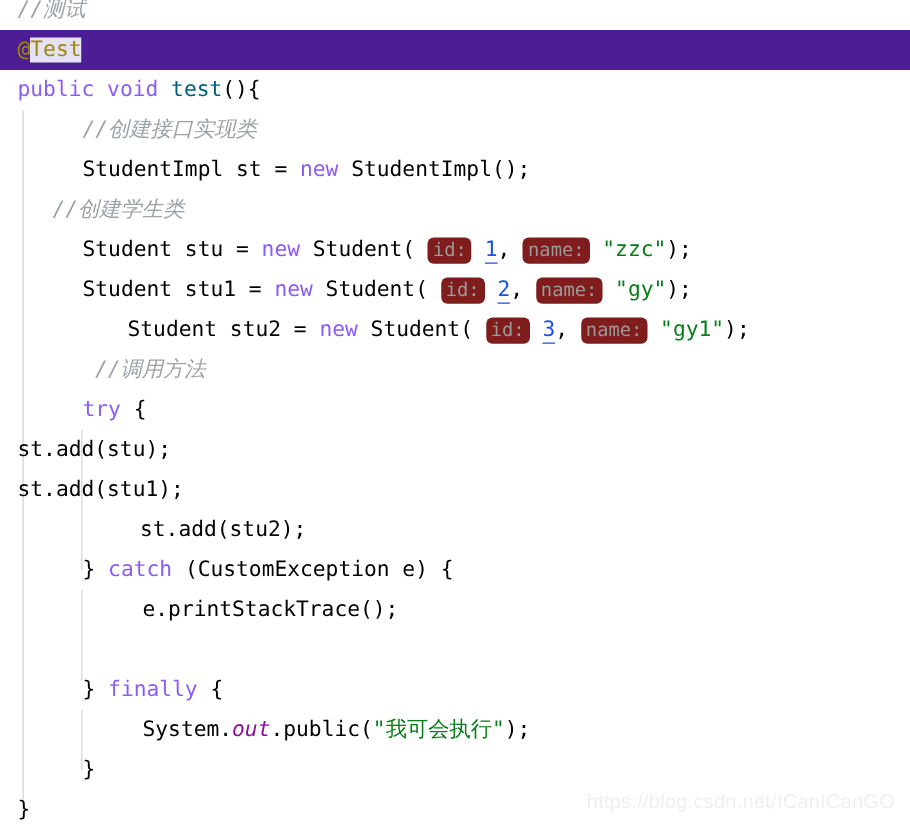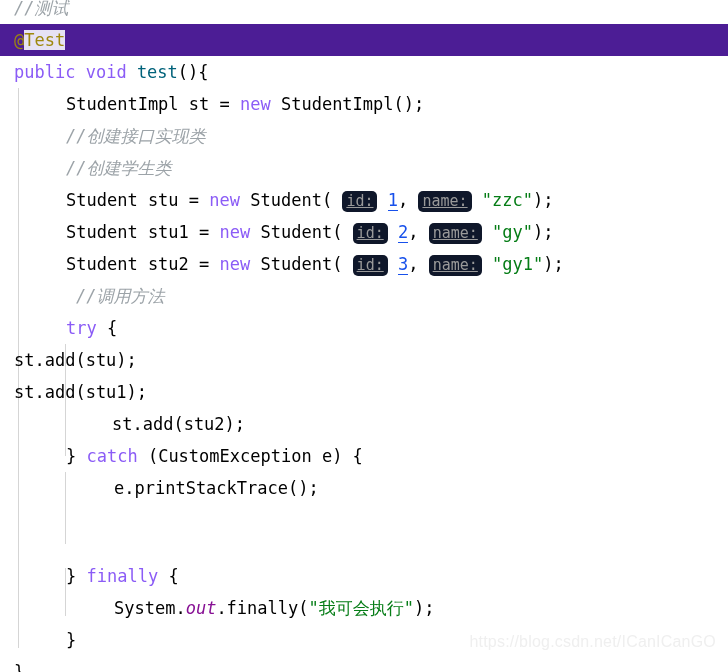--- a/index.html
+++ b/index.html
@@ -48,25 +48,24 @@
   .anno     { color: #9e880d; }
   .anno-sel { color: #9e880d; background: #e6e2f5; }
   .cmt      { color: #9ca3a8; font-style: italic; }
   .str      { color: #067d17; }
   .num      { color: #1750eb; border-bottom: 1px solid #1750eb; }
   .mdecl    { color: #00627a; }
   .sfield   { color: #9876aa; font-style: italic; color: #871094; }
   .plain    { color: #000000; }
   .hint {
     color: #9a9a9a;
-    background: #0f172a;
+    background: #7f1d1d;
     border-radius: 5px;
     padding: 1px 4px 2px 4px;
     font-size: 15px;
-    text-decoration: underline;
   }
   .watermark {
     position: absolute;
     right: 12px;
     bottom: 14px;
     color: #efefef;
     font-family: "Liberation Sans", sans-serif;
     font-size: 16px;
     letter-spacing: 0.2px;
     z-index: 3;
@@ -84,51 +83,51 @@
   <div class="guide" style="left:65px; top:568px; height:48px;"></div>
 
   <div class="code-area">
 
     <div class="line" style="margin-top:-8px;"><span class="cmt">//测试</span></div>
 
     <div class="line current"><span class="anno">@</span><span class="anno-sel">Test</span></div>
 
     <div class="line"><span class="kw">public</span><span class="plain"> </span><span class="kw">void</span><span class="plain"> </span><span class="mdecl">test</span><span class="plain">(){</span></div>
 
+    <div class="line" style="padding-left:66px;"><span class="cmt">//创建接口实现类</span></div>
+
     <div class="line" style="padding-left:66px;"><span class="plain">StudentImpl st = </span><span class="kw">new</span><span class="plain"> StudentImpl();</span></div>
 
-    <div class="line" style="padding-left:66px;"><span class="cmt">//创建接口实现类</span></div>
-
-    <div class="line" style="padding-left:66px;"><span class="cmt">//创建学生类</span></div>
+    <div class="line" style="padding-left:42px;"><span class="cmt">//创建学生类</span></div>
 
     <div class="line" style="padding-left:66px;"><span class="plain">Student stu = </span><span class="kw">new</span><span class="plain"> Student( </span><span class="hint">id:</span><span class="plain"> </span><span class="num">1</span><span class="plain">, </span><span class="hint">name:</span><span class="plain"> </span><span class="str">"zzc"</span><span class="plain">);</span></div>
 
     <div class="line" style="padding-left:66px;"><span class="plain">Student stu1 = </span><span class="kw">new</span><span class="plain"> Student( </span><span class="hint">id:</span><span class="plain"> </span><span class="num">2</span><span class="plain">, </span><span class="hint">name:</span><span class="plain"> </span><span class="str">"gy"</span><span class="plain">);</span></div>
 
-    <div class="line" style="padding-left:66px;"><span class="plain">Student stu2 = </span><span class="kw">new</span><span class="plain"> Student( </span><span class="hint">id:</span><span class="plain"> </span><span class="num">3</span><span class="plain">, </span><span class="hint">name:</span><span class="plain"> </span><span class="str">"gy1"</span><span class="plain">);</span></div>
+    <div class="line" style="padding-left:66px;margin-left:36px;"><span class="plain">Student stu2 = </span><span class="kw">new</span><span class="plain"> Student( </span><span class="hint">id:</span><span class="plain"> </span><span class="num">3</span><span class="plain">, </span><span class="hint">name:</span><span class="plain"> </span><span class="str">"gy1"</span><span class="plain">);</span></div>
 
     <div class="line" style="padding-left:66px;margin-left:10px;"><span class="cmt">//调用方法</span></div>
 
     <div class="line" style="padding-left:66px;"><span class="kw">try</span><span class="plain"> {</span></div>
 
     <div class="line" style=""><span class="plain">st.add(stu);</span></div>
 
     <div class="line" style=""><span class="plain">st.add(stu1);</span></div>
 
     <div class="line" style="padding-left:112px;"><span class="plain">st.add(stu2);</span></div>
 
     <div class="line" style="padding-left:66px;"><span class="plain">} </span><span class="kw">catch</span><span class="plain"> (CustomException e) {</span></div>
 
     <div class="line" style="padding-left:114px;"><span class="plain">e.printStackTrace();</span></div>
 
     <div class="line" style="padding-left:114px;"><span class="plain"></span></div>
 
-    <div class="line" style="padding-left:66px;margin-top:24px;"><span class="plain">} </span><span class="kw">finally</span><span class="plain"> {</span></div>
+    <div class="line" style="padding-left:66px;"><span class="plain">} </span><span class="kw">finally</span><span class="plain"> {</span></div>
 
-    <div class="line" style="padding-left:114px;"><span class="plain">System.</span><span class="sfield">out</span><span class="plain">.finally(</span><span class="str">"我可会执行"</span><span class="plain">);</span></div>
+    <div class="line" style="padding-left:114px;"><span class="plain">System.</span><span class="sfield">out</span><span class="plain">.public(</span><span class="str">"我可会执行"</span><span class="plain">);</span></div>
 
     <div class="line" style="padding-left:66px;"><span class="plain">}</span></div>
 
     <div class="line"><span class="plain">}</span></div>
 
   </div>
 
   <div class="watermark">https://blog.csdn.net/ICanICanGO</div>
 
 </div>

